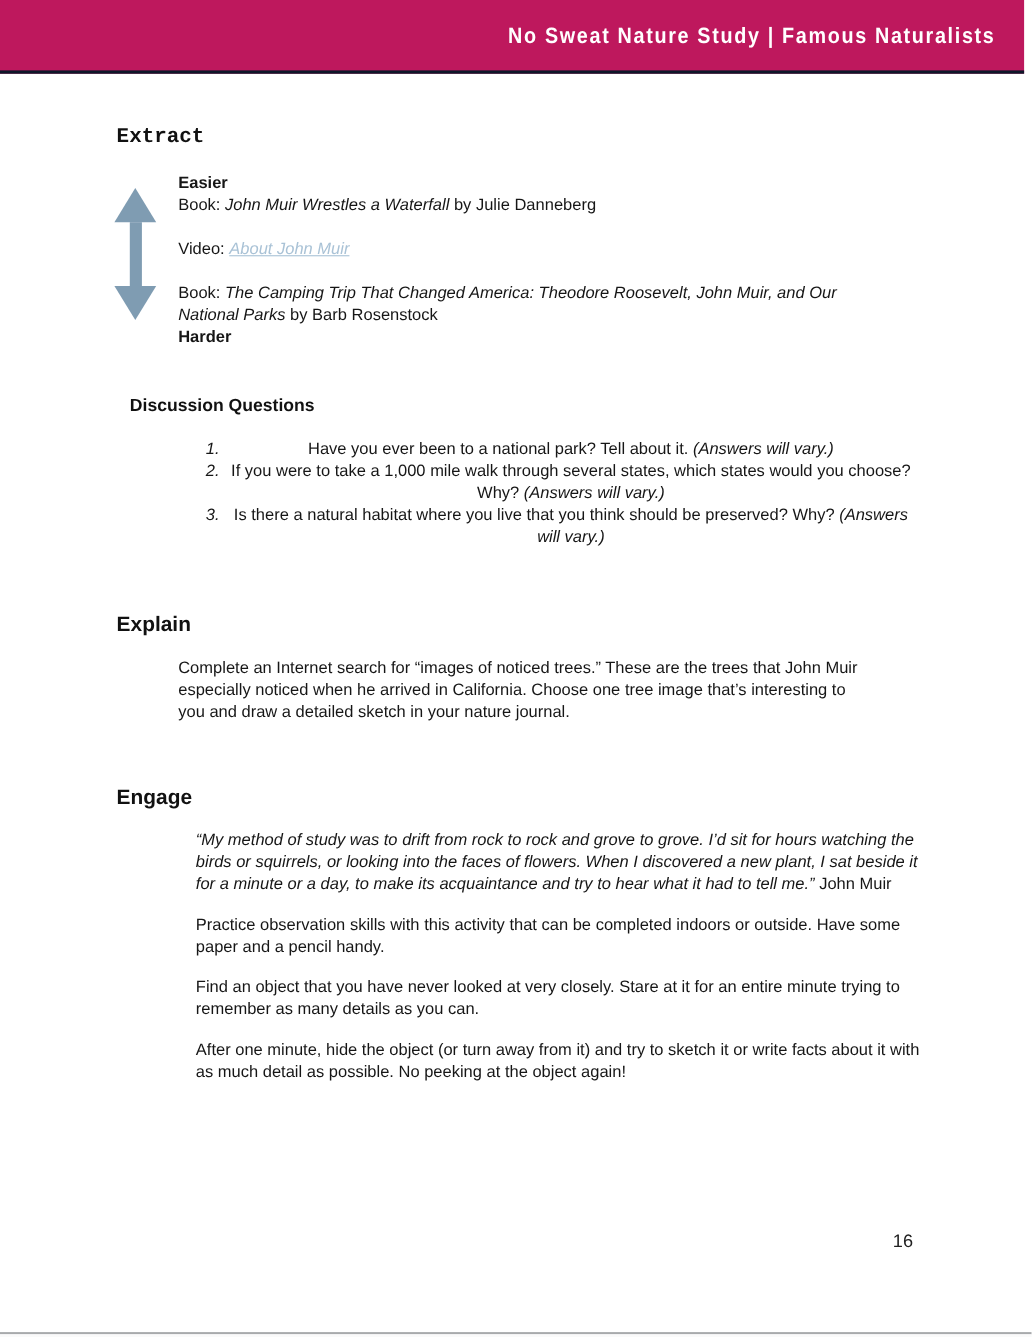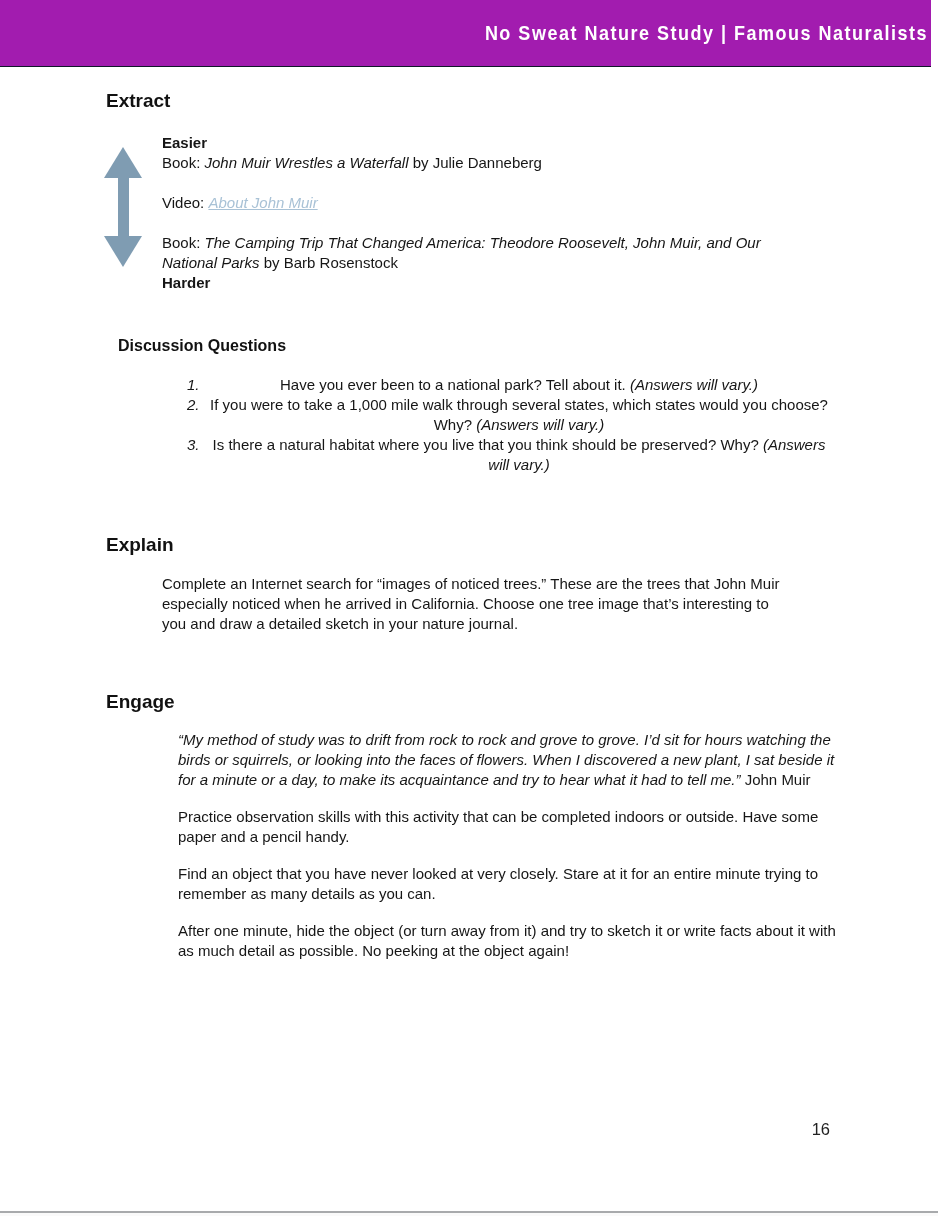--- a/index.html
+++ b/index.html
@@ -3,42 +3,42 @@
 <meta charset="utf-8">
 <style>
   html, body { margin: 0; padding: 0; background: #ffffff; }
   body { width: 938px; height: 1216px; font-family: "Liberation Sans", sans-serif; color: #161616; }
   .page { position: relative; width: 938px; height: 1216px; overflow: hidden; background: #ffffff; }
 
   
   .header-bar {
     position: absolute; top: 0; left: 0;
     width: 931px; height: 67px;
-    background: #a21caf;
-    border-bottom: 1px solid #0f172a;
+    background: #be185d;
+    border-bottom: 3px solid #0f172a;
     display: flex; align-items: center; justify-content: flex-end;
     box-sizing: border-box;
-    padding-right: 3px;
+    padding-right: 26px;
   }
   .header-title {
     color: #ffffff; font-weight: bold; font-size: 18px;
     letter-spacing: 1.5px;
     transform: scaleY(1.12);
     white-space: nowrap;
   }
 
   
   .main { position: absolute; top: 70px; left: 0; width: 938px; padding: 0 108px 0 106px; box-sizing: border-box; }
 
   h1.sec { font-size: 19px; line-height: 23px; font-weight: bold; margin: 0; color: #111; }
   h2.sub { font-size: 16px; line-height: 20px; font-weight: bold; margin: 12px; color: #111; }
 
   .body-text { font-size: 15px; line-height: 20px; }
 
-  #extract-heading { margin-top: 19px; }
+  #extract-heading { margin-top: 43px; font-family: Liberation Mono, monospace; }
 
   .resource-block { position: relative; margin: 21px 0 0 56px; width: 600px; }
   .resource-block p { margin: 0; }
   .rb-gap { margin-top: 20px !important; }
   .bold { font-weight: bold; }
   .ital { font-style: italic; }
 
   .video-link {
     color: #a9c2d6; font-style: italic;
     text-decoration: underline;

